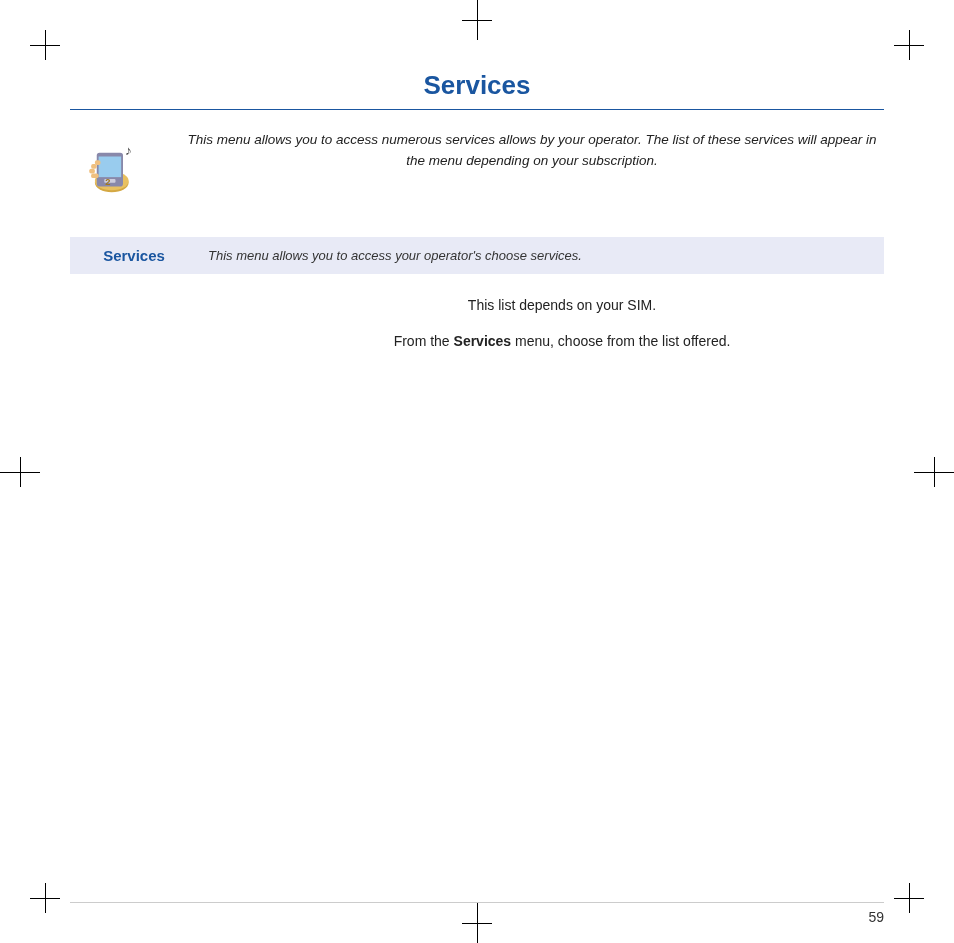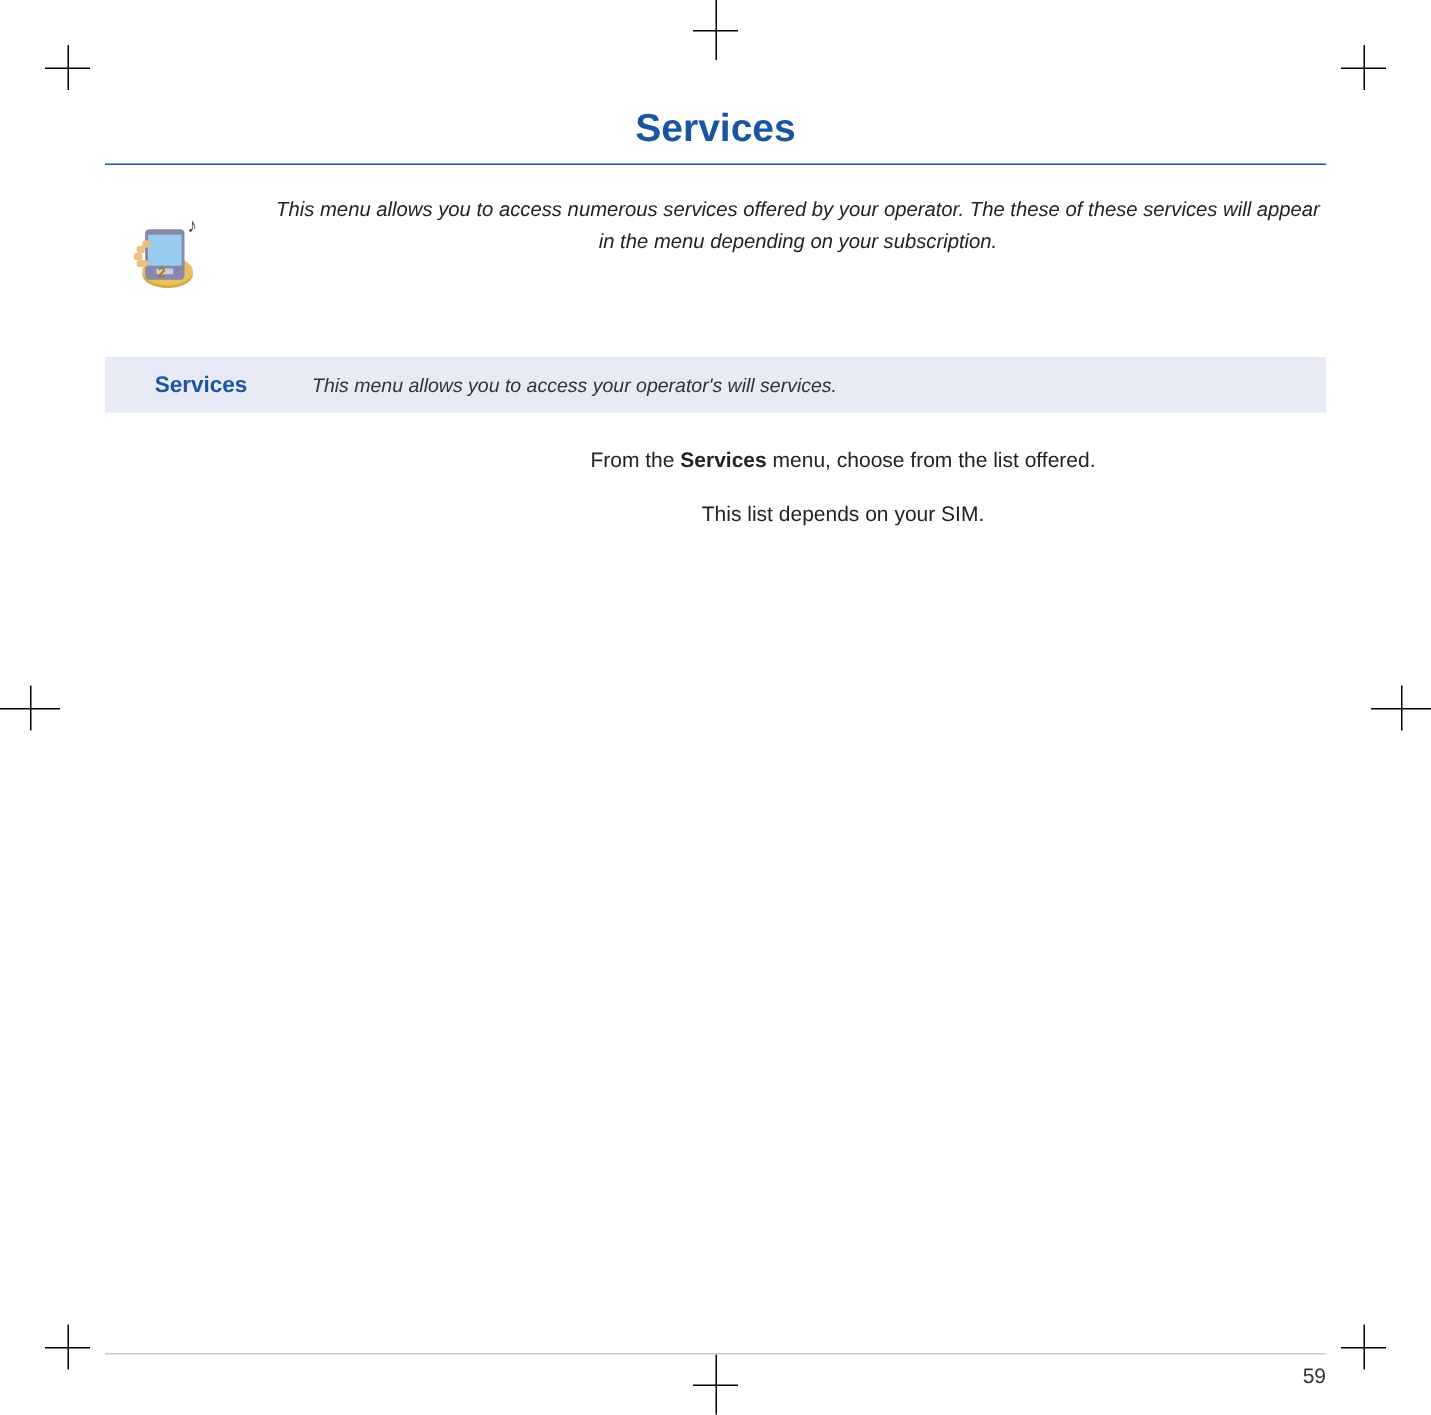--- a/index.html
+++ b/index.html
@@ -302,33 +302,33 @@
         <rect x="12" y="37" width="6" height="5" rx="2" fill="#f0c080"></rect>
         <rect x="14" y="32" width="6" height="5" rx="2" fill="#f0c080"></rect>
         <rect x="18" y="28" width="6" height="5" rx="2" fill="#f0c080"></rect>
 
         <text x="50" y="22" font-size="14" fill="#444">♪</text>
 
         <text x="29" y="54" font-size="10" font-weight="bold" fill="#a07820">2</text>
       </svg>
     </div>
 
-    <div class="intro-text">This menu allows you to access numerous services offered by your operator.  The these of these services will appear in the menu depending on your subscription.</div>
+    <div class="intro-text">This menu allows you to access numerous services allows by your operator.  The list of these services will appear in the menu depending on your subscription.</div>
   </div>
 
   <div class="menu-row">
     <span class="menu-row-label">Services</span>
-    <span class="menu-row-desc">This menu allows you to access your operator's will services.</span>
+    <span class="menu-row-desc">This menu allows you to access your operator's choose services.</span>
+  </div>
+
+  <div class="body-text">
+    This list depends on your SIM.
   </div>
 
   <div class="body-text">
     From the <strong>Services</strong> menu, choose from the list offered.
   </div>
 
-  <div class="body-text">
-    This list depends on your SIM.
-  </div>
-
 </div>
 
 <div class="bottom-line"></div>
 
 <div class="page-number" style="position:absolute; bottom:18px; right:70px; font-size:14px; color:#333;">59</div>
 
 </body></html>

